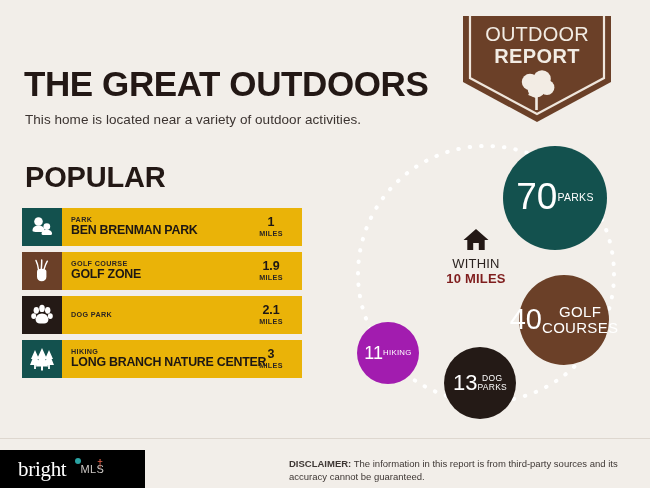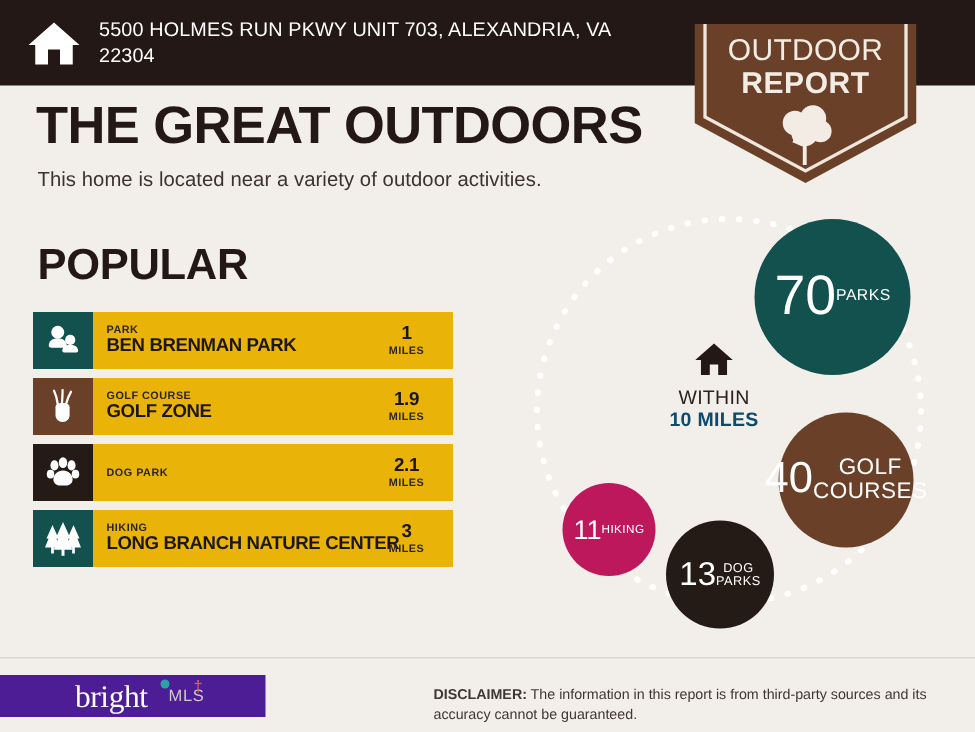--- a/index.html
+++ b/index.html
@@ -230,23 +230,23 @@
 
   #bubble-dog {
     left: 444px; top: 347px;
     width: 72px; height: 72px;
     background: #241a16;
   }
   #bubble-dog .bubble-num { font-size: 22px; margin-bottom: 1px;}
   #bubble-dog .bubble-label { font-size: 8.5px; }
 
   #bubble-hiking {
-    left: 375px; top: 322px;
+    left: 357px; top: 322px;
     width: 62px; height: 62px;
-    background: #be185d;
+    background: #a21caf;
   }
   #bubble-hiking .bubble-num { font-size: 18px; margin-bottom: 1px;}
   #bubble-hiking .bubble-label { font-size: 7.8px; }
 
   .center-marker {
     position: absolute;
     left: 424px;
     top: 228px;
     width: 104px;
     text-align: center;
@@ -255,21 +255,21 @@
   .center-marker .cm-icon { margin-bottom: 2px; }
   .cm-l1 {
     font-size: 13px;
     color: #2b2320;
     letter-spacing: 0.2px;
     line-height: 1.12;
   }
   .cm-l2 {
     font-size: 13px;
     font-weight: 700;
-    color: #0c4a6e;
+    color: #7f1d1d;
     letter-spacing: 0.2px;
     line-height: 1.12;
   }
 
   
   .footer-rule {
     position: absolute;
     left: 0;
     top: 438px;
     width: 650px;
@@ -282,26 +282,25 @@
     top: 455px;
     font-size: 17px;
     color: #3e3733;
     letter-spacing: -0.2px;
   }
   .footer-logo {
     position: absolute;
     left: 0px;
     top: 450px;
     width: 145px;
-    height: 28px;
-    background: #4c1d95;
+    height: 38px;
+    background: #000000;
     display: flex;
     align-items: center;
     z-index: 3;
-    padding-left: 32px;
   }
   .logo-bright {
     font-family: "Liberation Serif", serif;
     font-size: 21px;
     color: #ffffff;
     margin-left: 18px;
     letter-spacing: -0.3px;
     position: relative;
   }
   .logo-dot {
@@ -336,28 +335,20 @@
     line-height: 1.35;
     color: #3e3734;
   }
   .disclaimer b { font-weight: 700; }
 </style>
 </head>
 <body>
 
 <div id="page">
 
-  <div class="header-bar">
-    <div class="header-home-icon">
-      <svg width="36" height="32" viewBox="0 0 36 32" aria-hidden="true">
-        <path d="M18 2 L35 17 L30.5 17 L30.5 30 L22 30 L22 20 L14 20 L14 30 L5.5 30 L5.5 17 L1 17 Z" fill="#ffffff"></path>
-      </svg>
-    </div>
-    <div class="header-address">5500 HOLMES RUN PKWY UNIT 703, ALEXANDRIA, VA 22304</div>
-  </div>
 
   <div class="badge">
     <svg width="148" height="106" viewBox="0 0 148 106" aria-hidden="true">
       <path d="M0 0 H148 V66 L74 106 L0 66 Z" fill="#6b4028"></path>
       <path d="M7 0 V62 L74 98 L141 62 V0" fill="none" stroke="#efe6dc" stroke-width="2.2"></path>
     </svg>
     <div class="badge-text">
       <div class="l1">OUTDOOR</div>
       <div class="l2">REPORT</div>
     </div>

